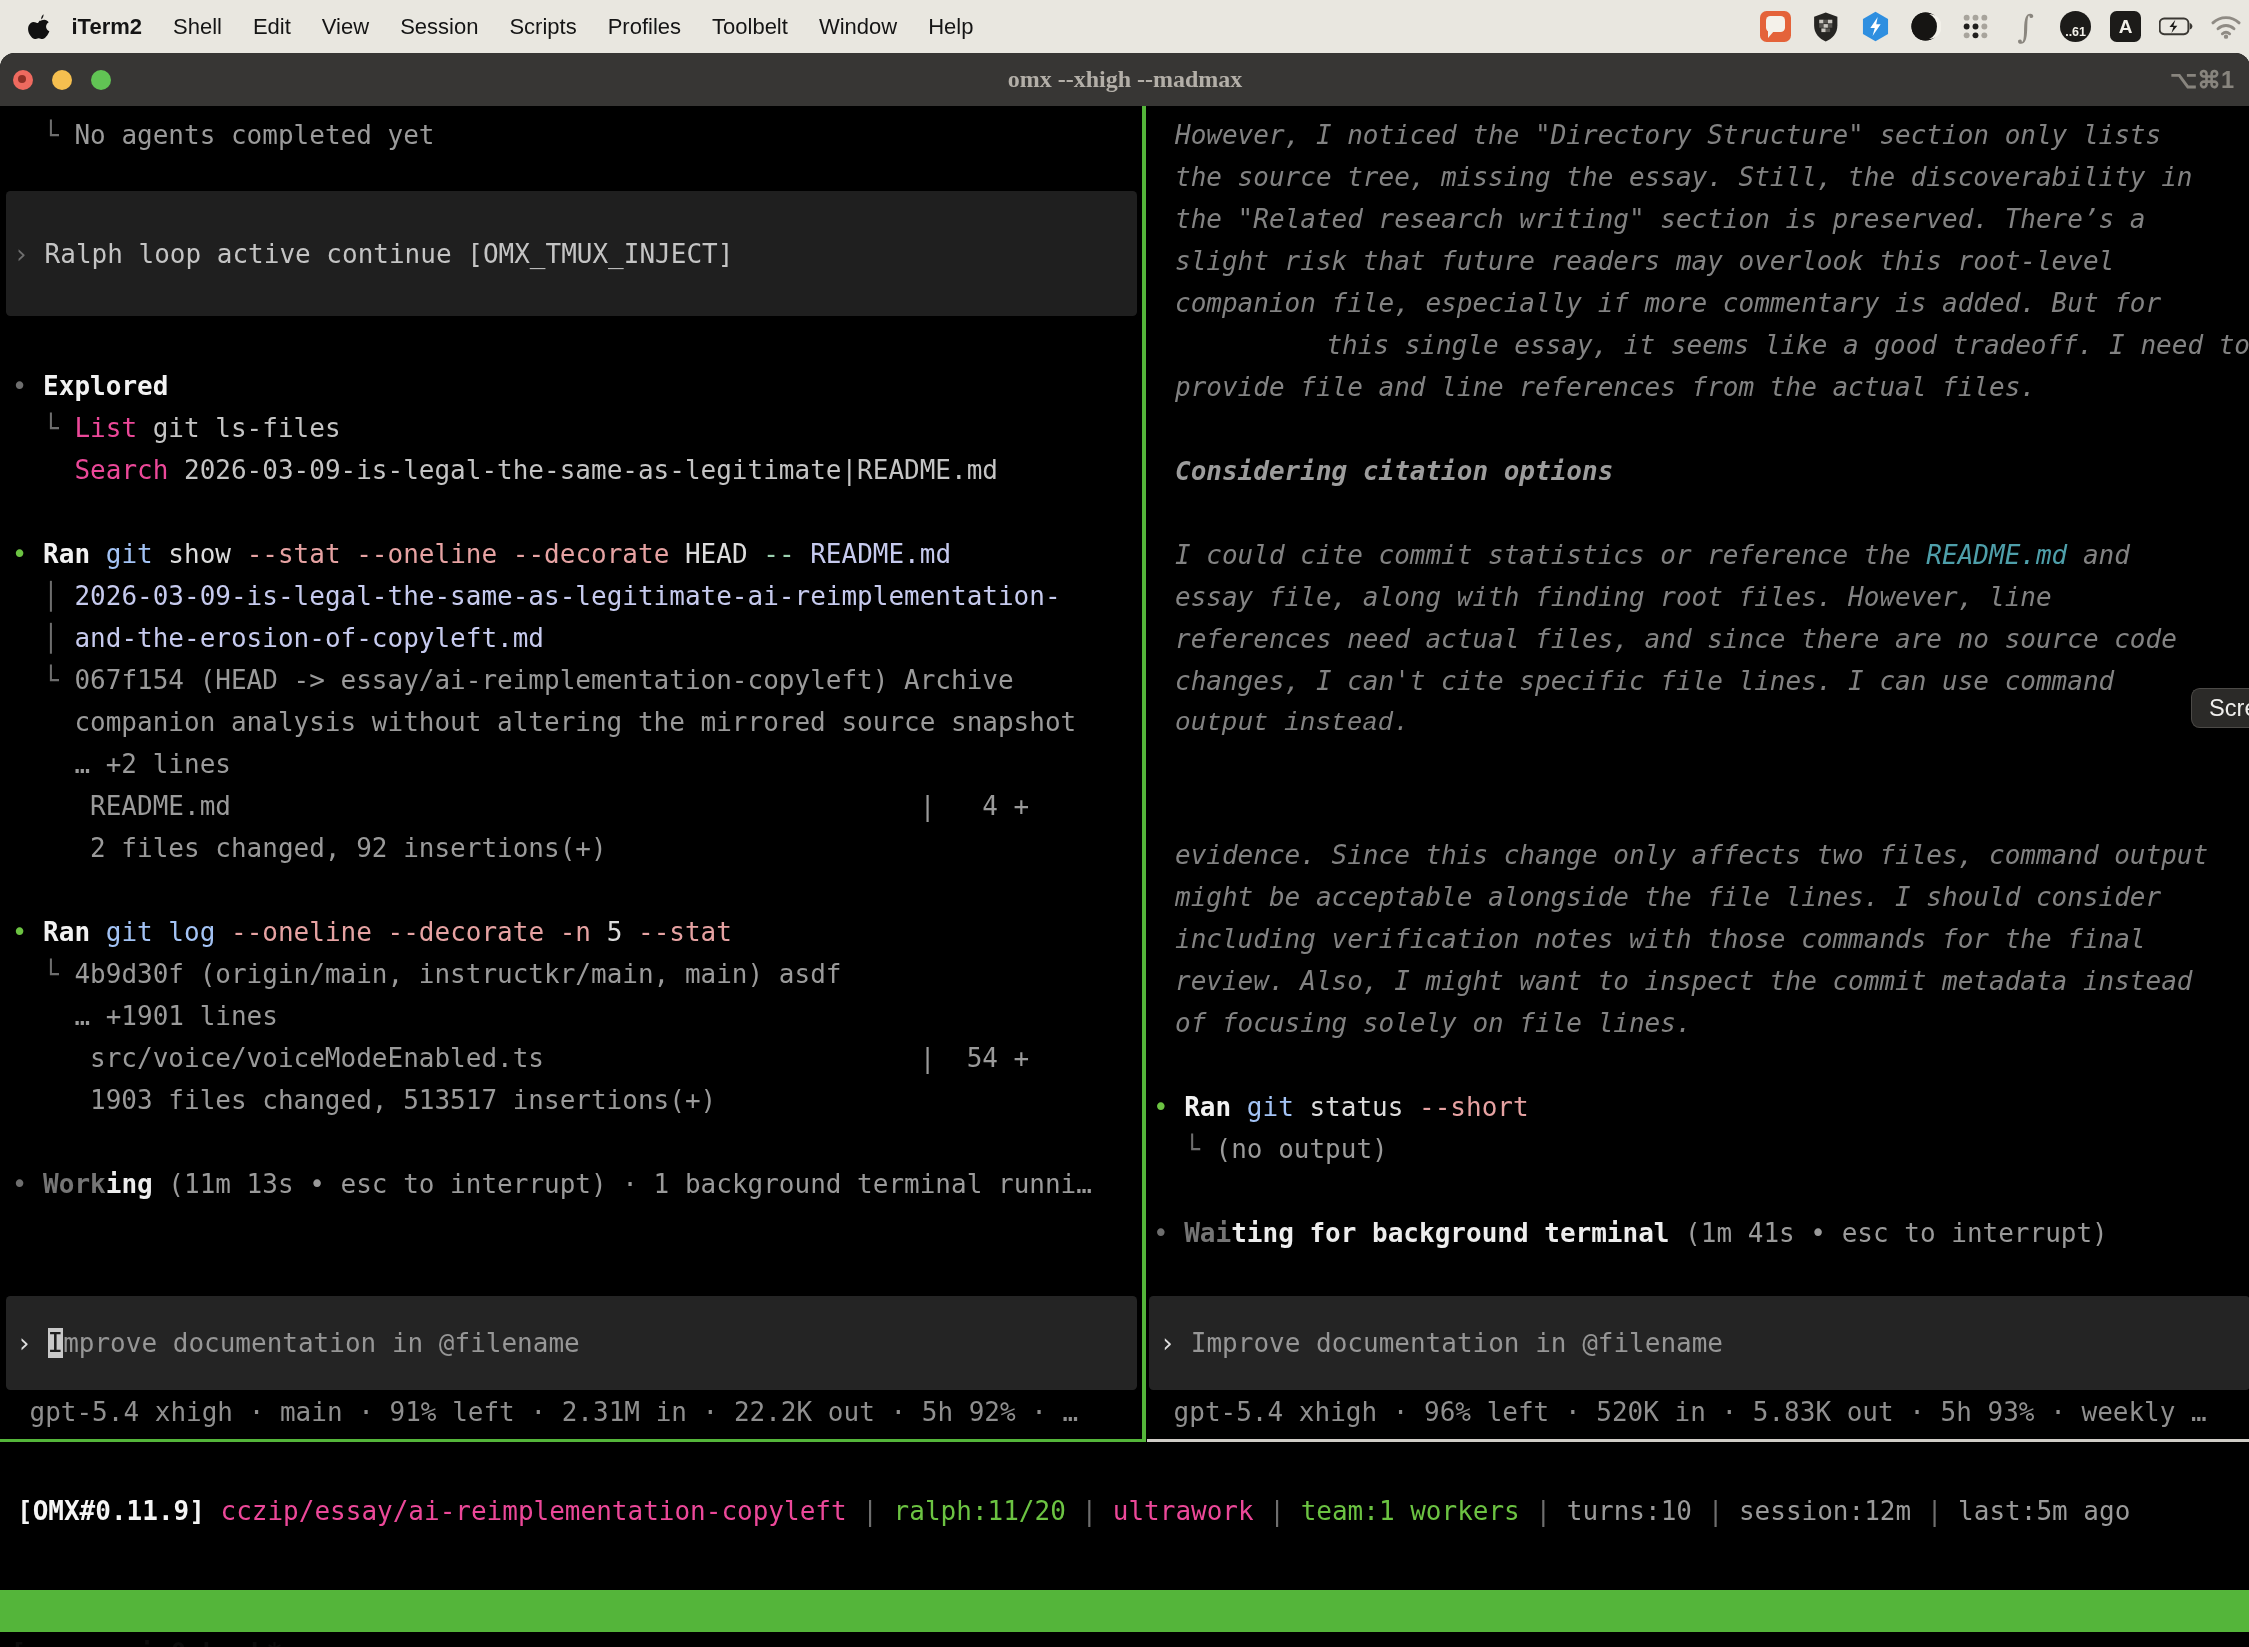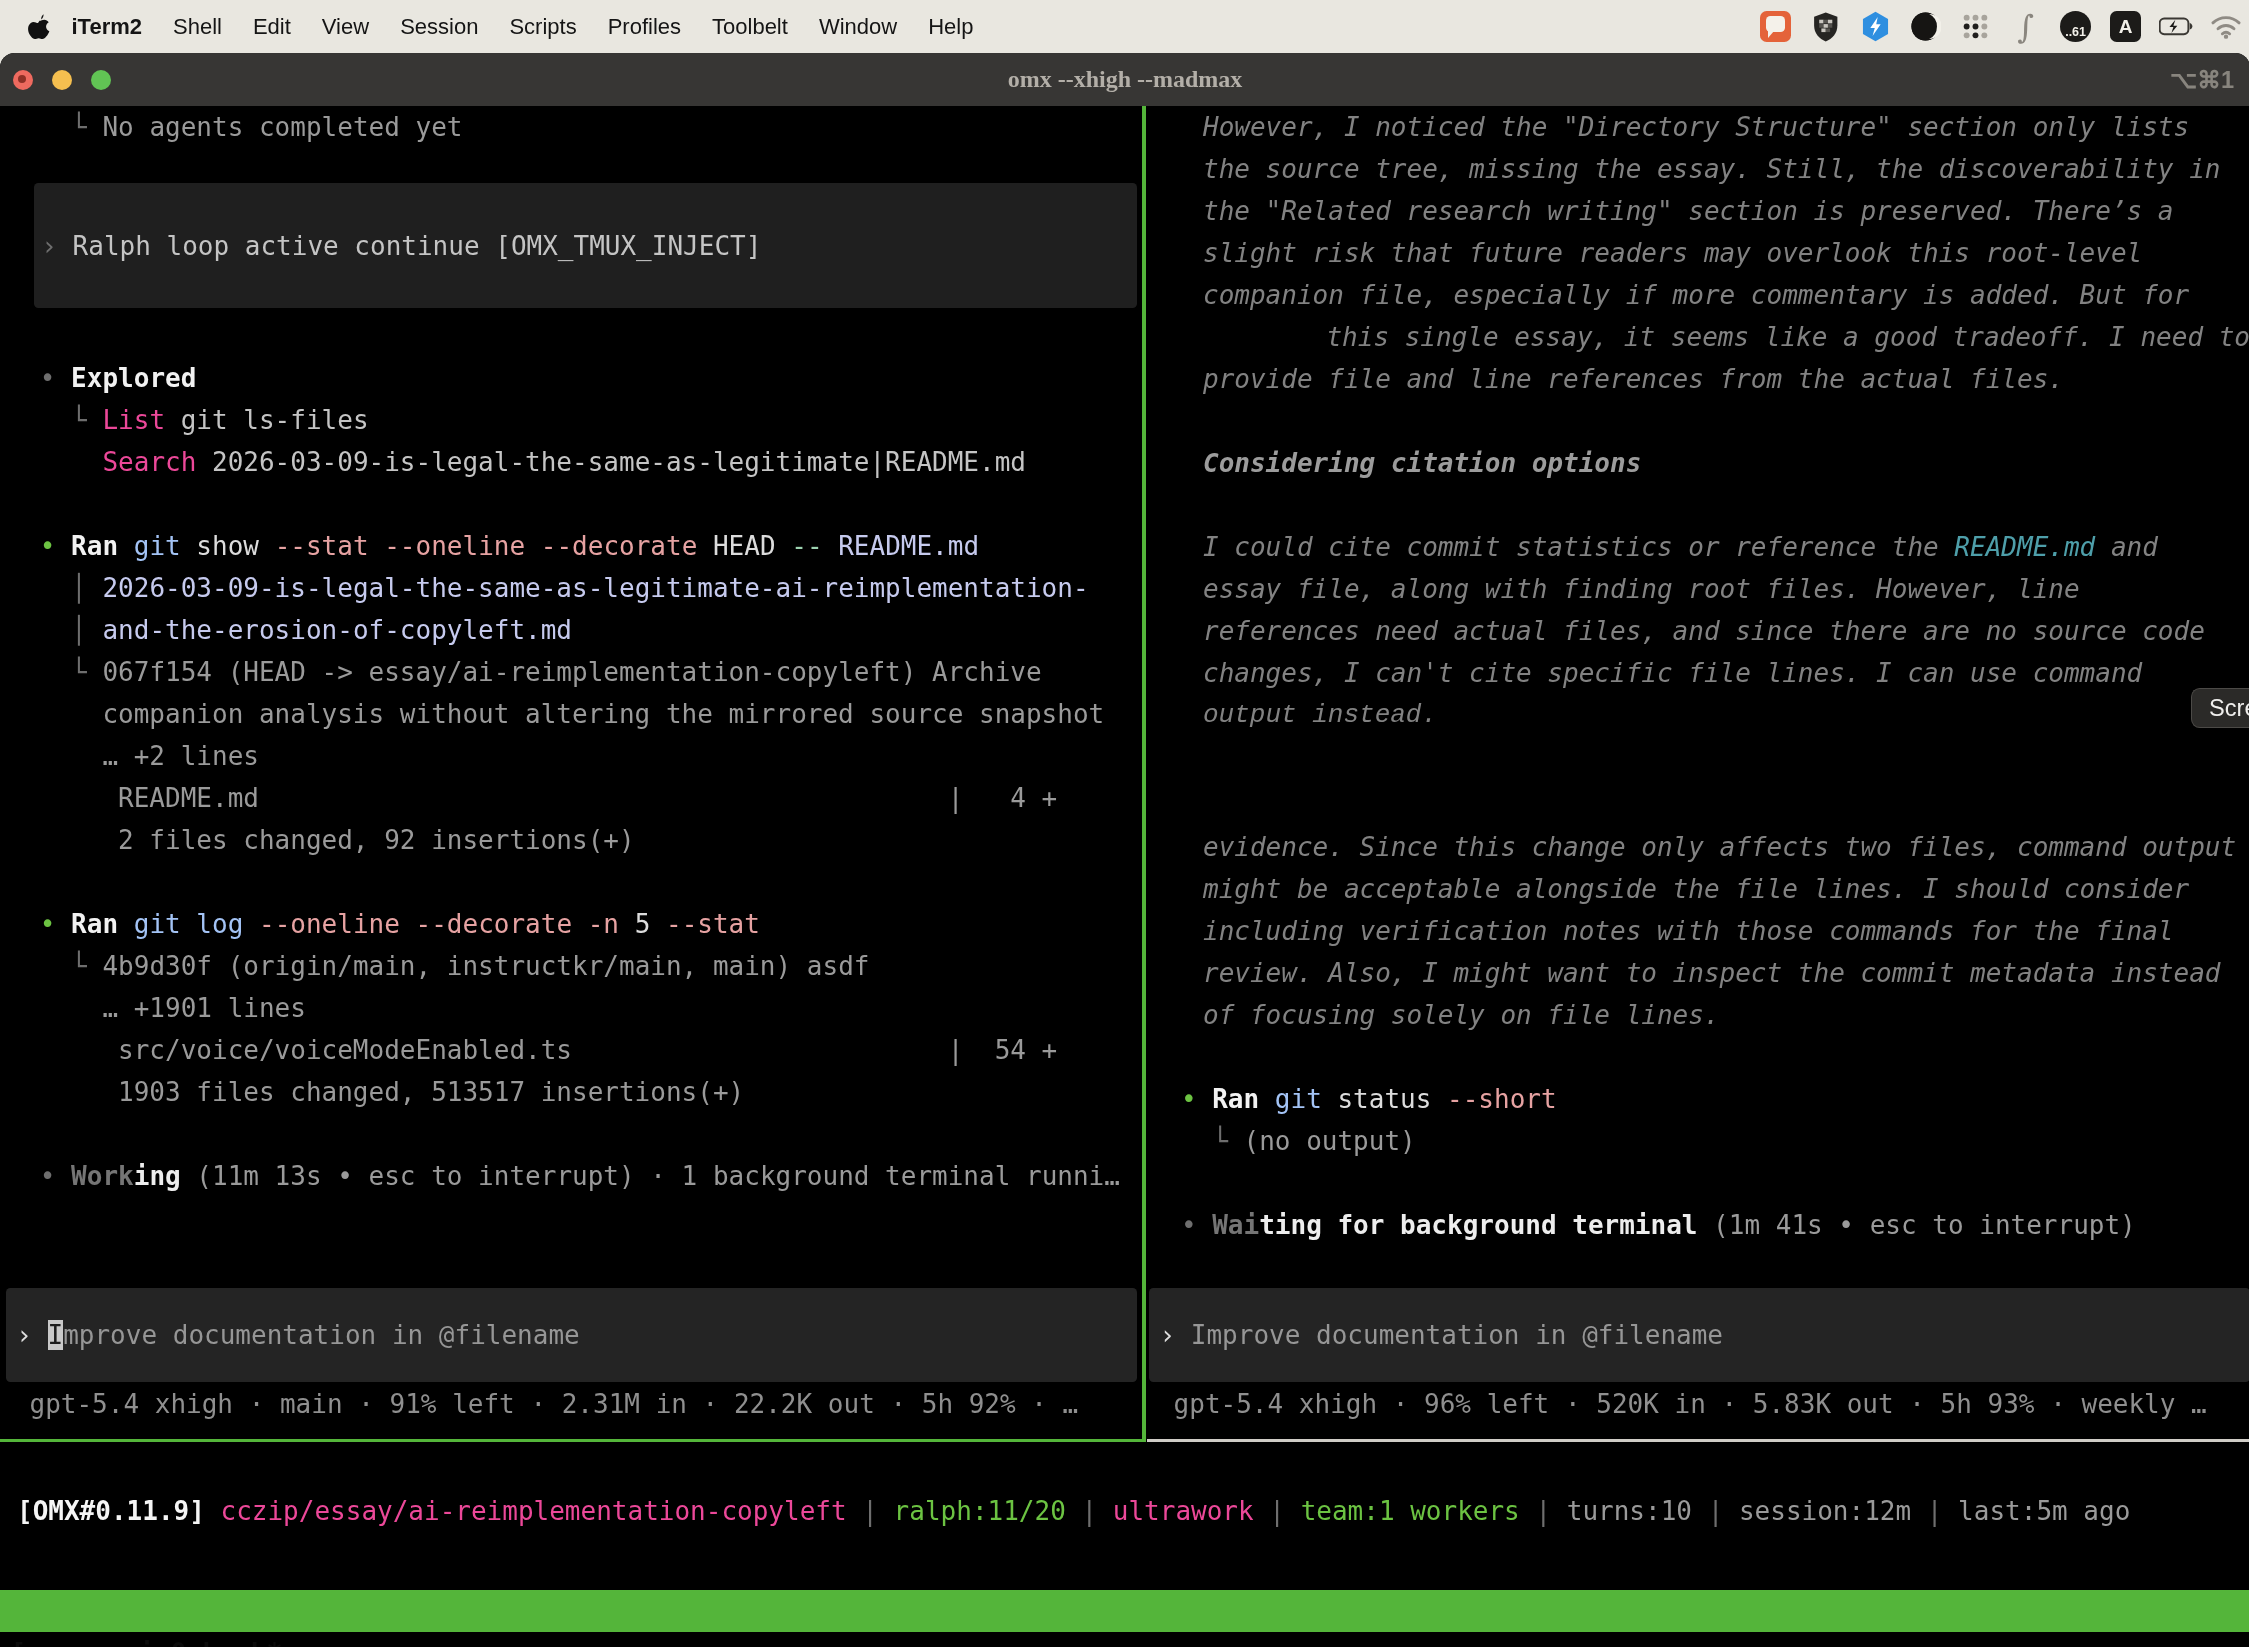--- a/index.html
+++ b/index.html
@@ -32,21 +32,21 @@
   .light.yellow { background:#f5bf4f; }
   .light.green { background:#61c454; }
   .wtitle { position:absolute; left:0; right:0; text-align:center;
             font-family:Liberation Serif, serif; font-weight:bold;
             font-size:24px; color:#b3afa8; }
   .wshortcut { position:absolute; right:16px; font-family:"Liberation Sans", sans-serif;
                font-weight:bold; font-size:23.6px; color:#88857e; }
 
   
   .content { position:absolute; top:53px; left:0; width:2250px; height:1541px; background:#000; }
-  .pane { position:absolute; top:0; height:1333px; overflow:hidden;padding-left:28px; }
+  .pane { position:absolute; top:8px; height:1333px; overflow:hidden; }
   #left-pane  { left:0; width:1143px; }
   #right-pane { left:1147px; width:1103px; }
   .vdivider { position:absolute; left:1142px; top:0; width:3.7px; height:1336px; background:#54b53a; }
   .hborder-left  { position:absolute; left:0; top:1333px; width:1143px; height:3px; background:#54b53a; }
   .hborder-right { position:absolute; left:1147px; top:1333px; width:1103px; height:3px; background:#cfccc6; }
 
   .tline { font-size:26px; line-height:42px; white-space:pre; padding-left:11.8px; }
   #right-pane .tline { padding-left:5.9px; }
   .tbox { background:#1f1f1f; border-radius:4.4px; margin:0 5.9px; display:flex; align-items:center;
           font-size:26px; white-space:pre; padding-left:7.4px; }

